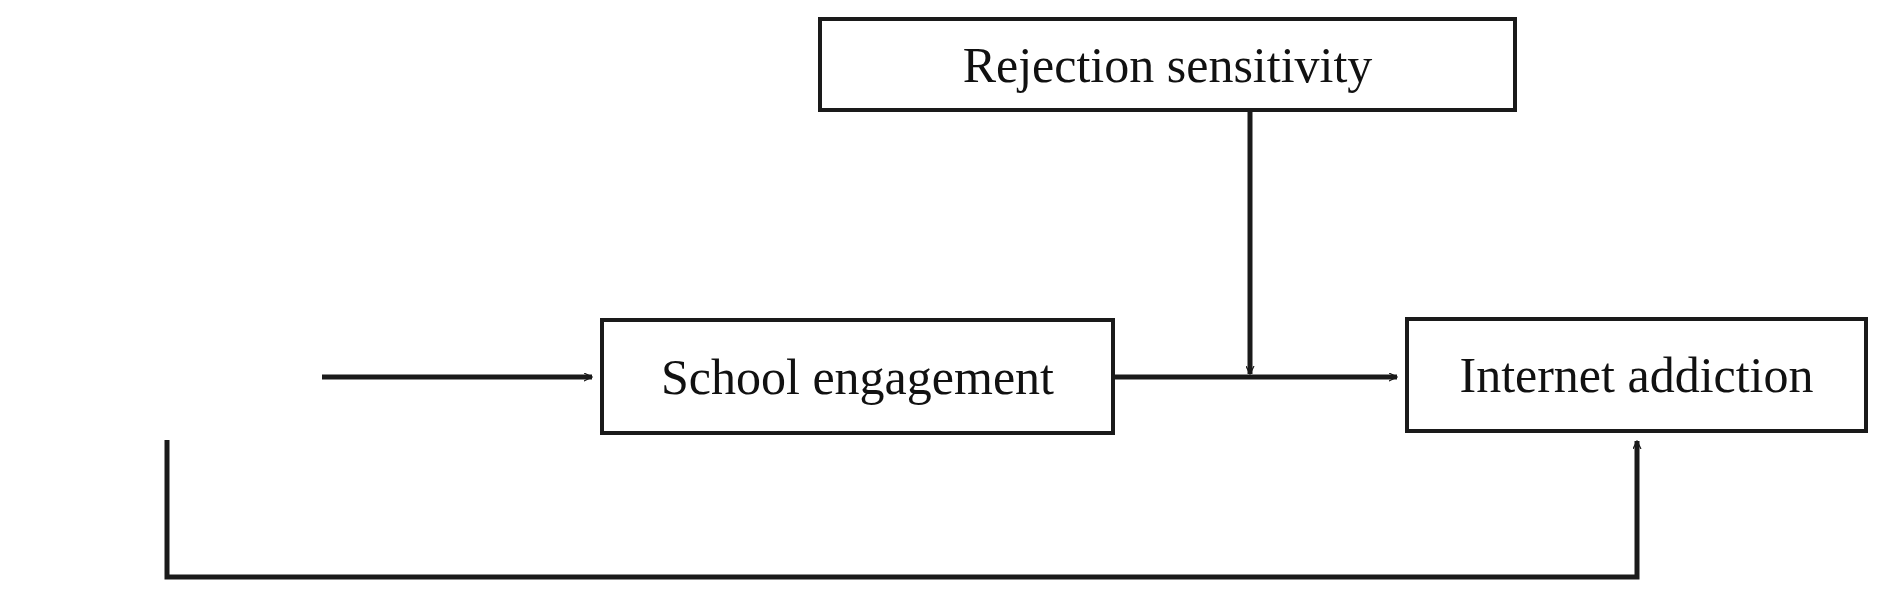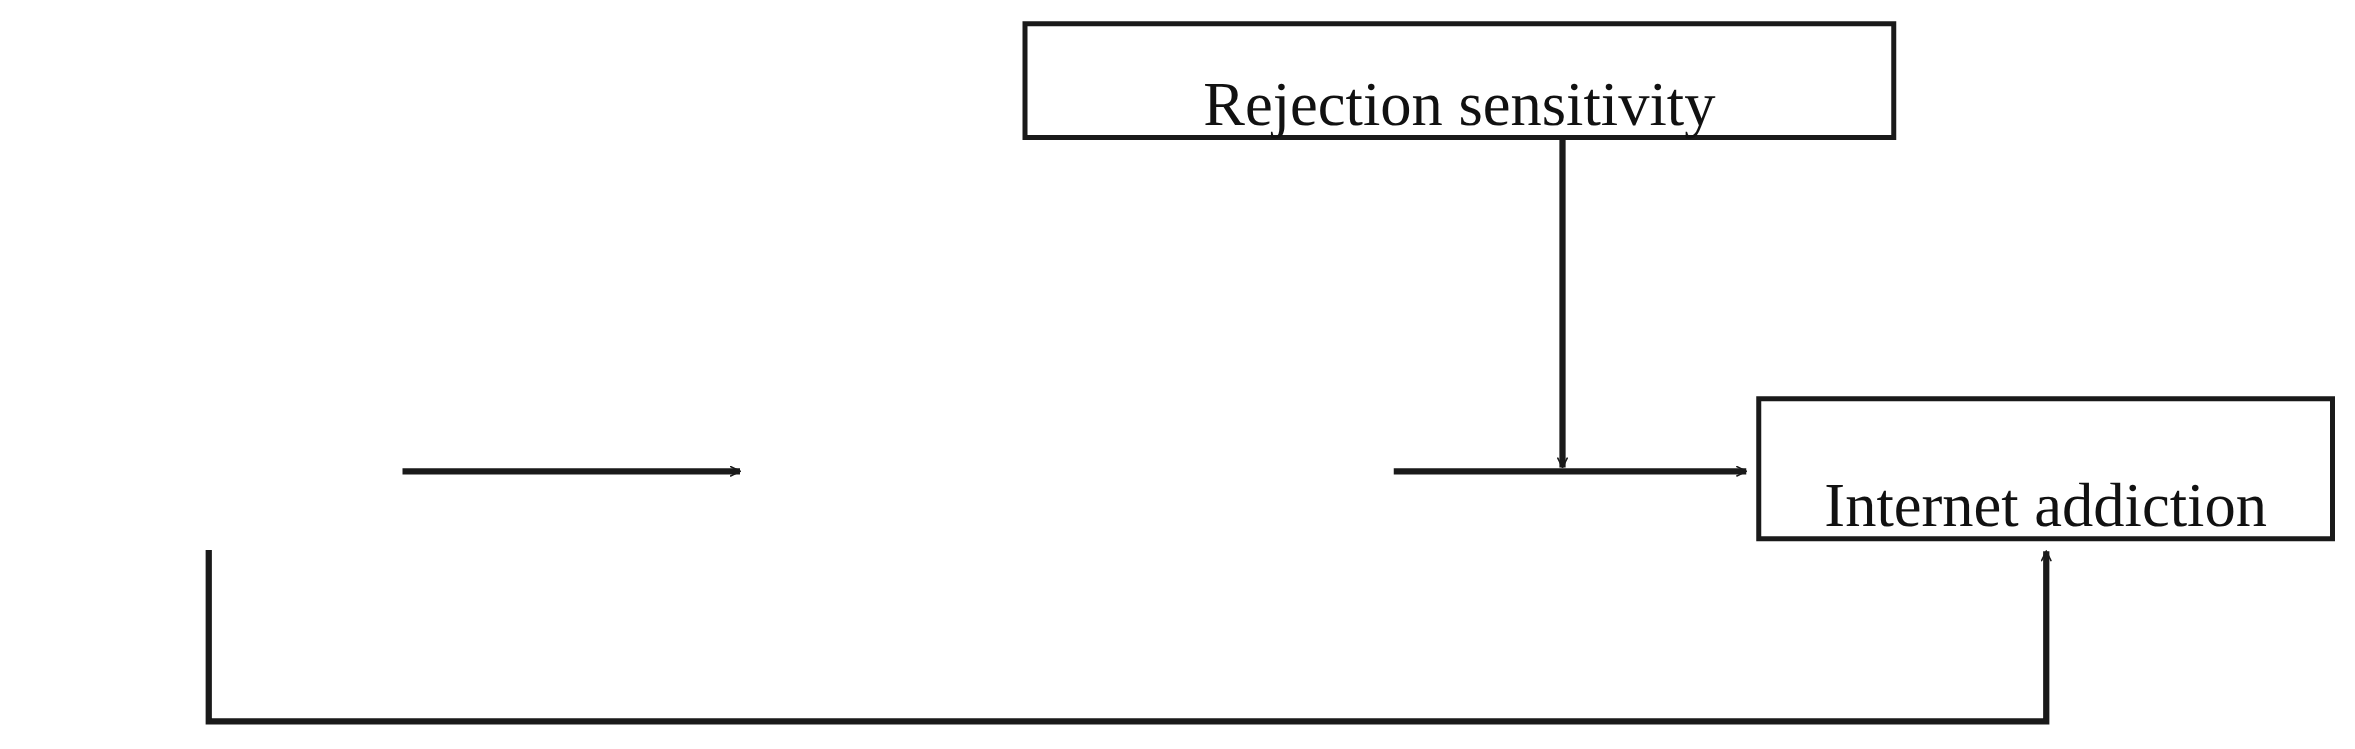--- a/index.html
+++ b/index.html
@@ -25,21 +25,21 @@
     width: 1884px;
     height: 599px;
     display: block;
   }
   .node-box {
     position: absolute;
     box-sizing: border-box;
     border: 4px solid #1a1a1a;
     background: #ffffff;
     display: flex;
-    align-items: flex-end;
+    align-items: center;
     justify-content: center;
     text-align: center;
     color: #111111;
     font-family: "Liberation Serif", "DejaVu Serif", serif;
     font-weight: 400;
     line-height: 1;
     white-space: nowrap;
   }
   .node-label {
     display: block;
@@ -88,18 +88,21 @@
     <line x1="1250" y1="112" x2="1250" y2="374" stroke="#1a1a1a" stroke-width="5" marker-end="url(#arrow-down)"></line>
 
     <path d="M 167 440 L 167 577 L 1637 577 L 1637 441" fill="none" stroke="#1a1a1a" stroke-width="5" stroke-linejoin="miter" marker-end="url(#arrow-up)"></path>
   </svg>
 
   <div class="node-box" id="node-rejection">
     <span class="node-label">Rejection sensitivity</span>
   </div>
 
 
+  <div class="node-box" id="node-school">
+    <span class="node-label">School engagement</span>
+  </div>
 
   <div class="node-box" id="node-internet">
     <span class="node-label">Internet addiction</span>
   </div>
 
 </div>
 
 </body></html>

